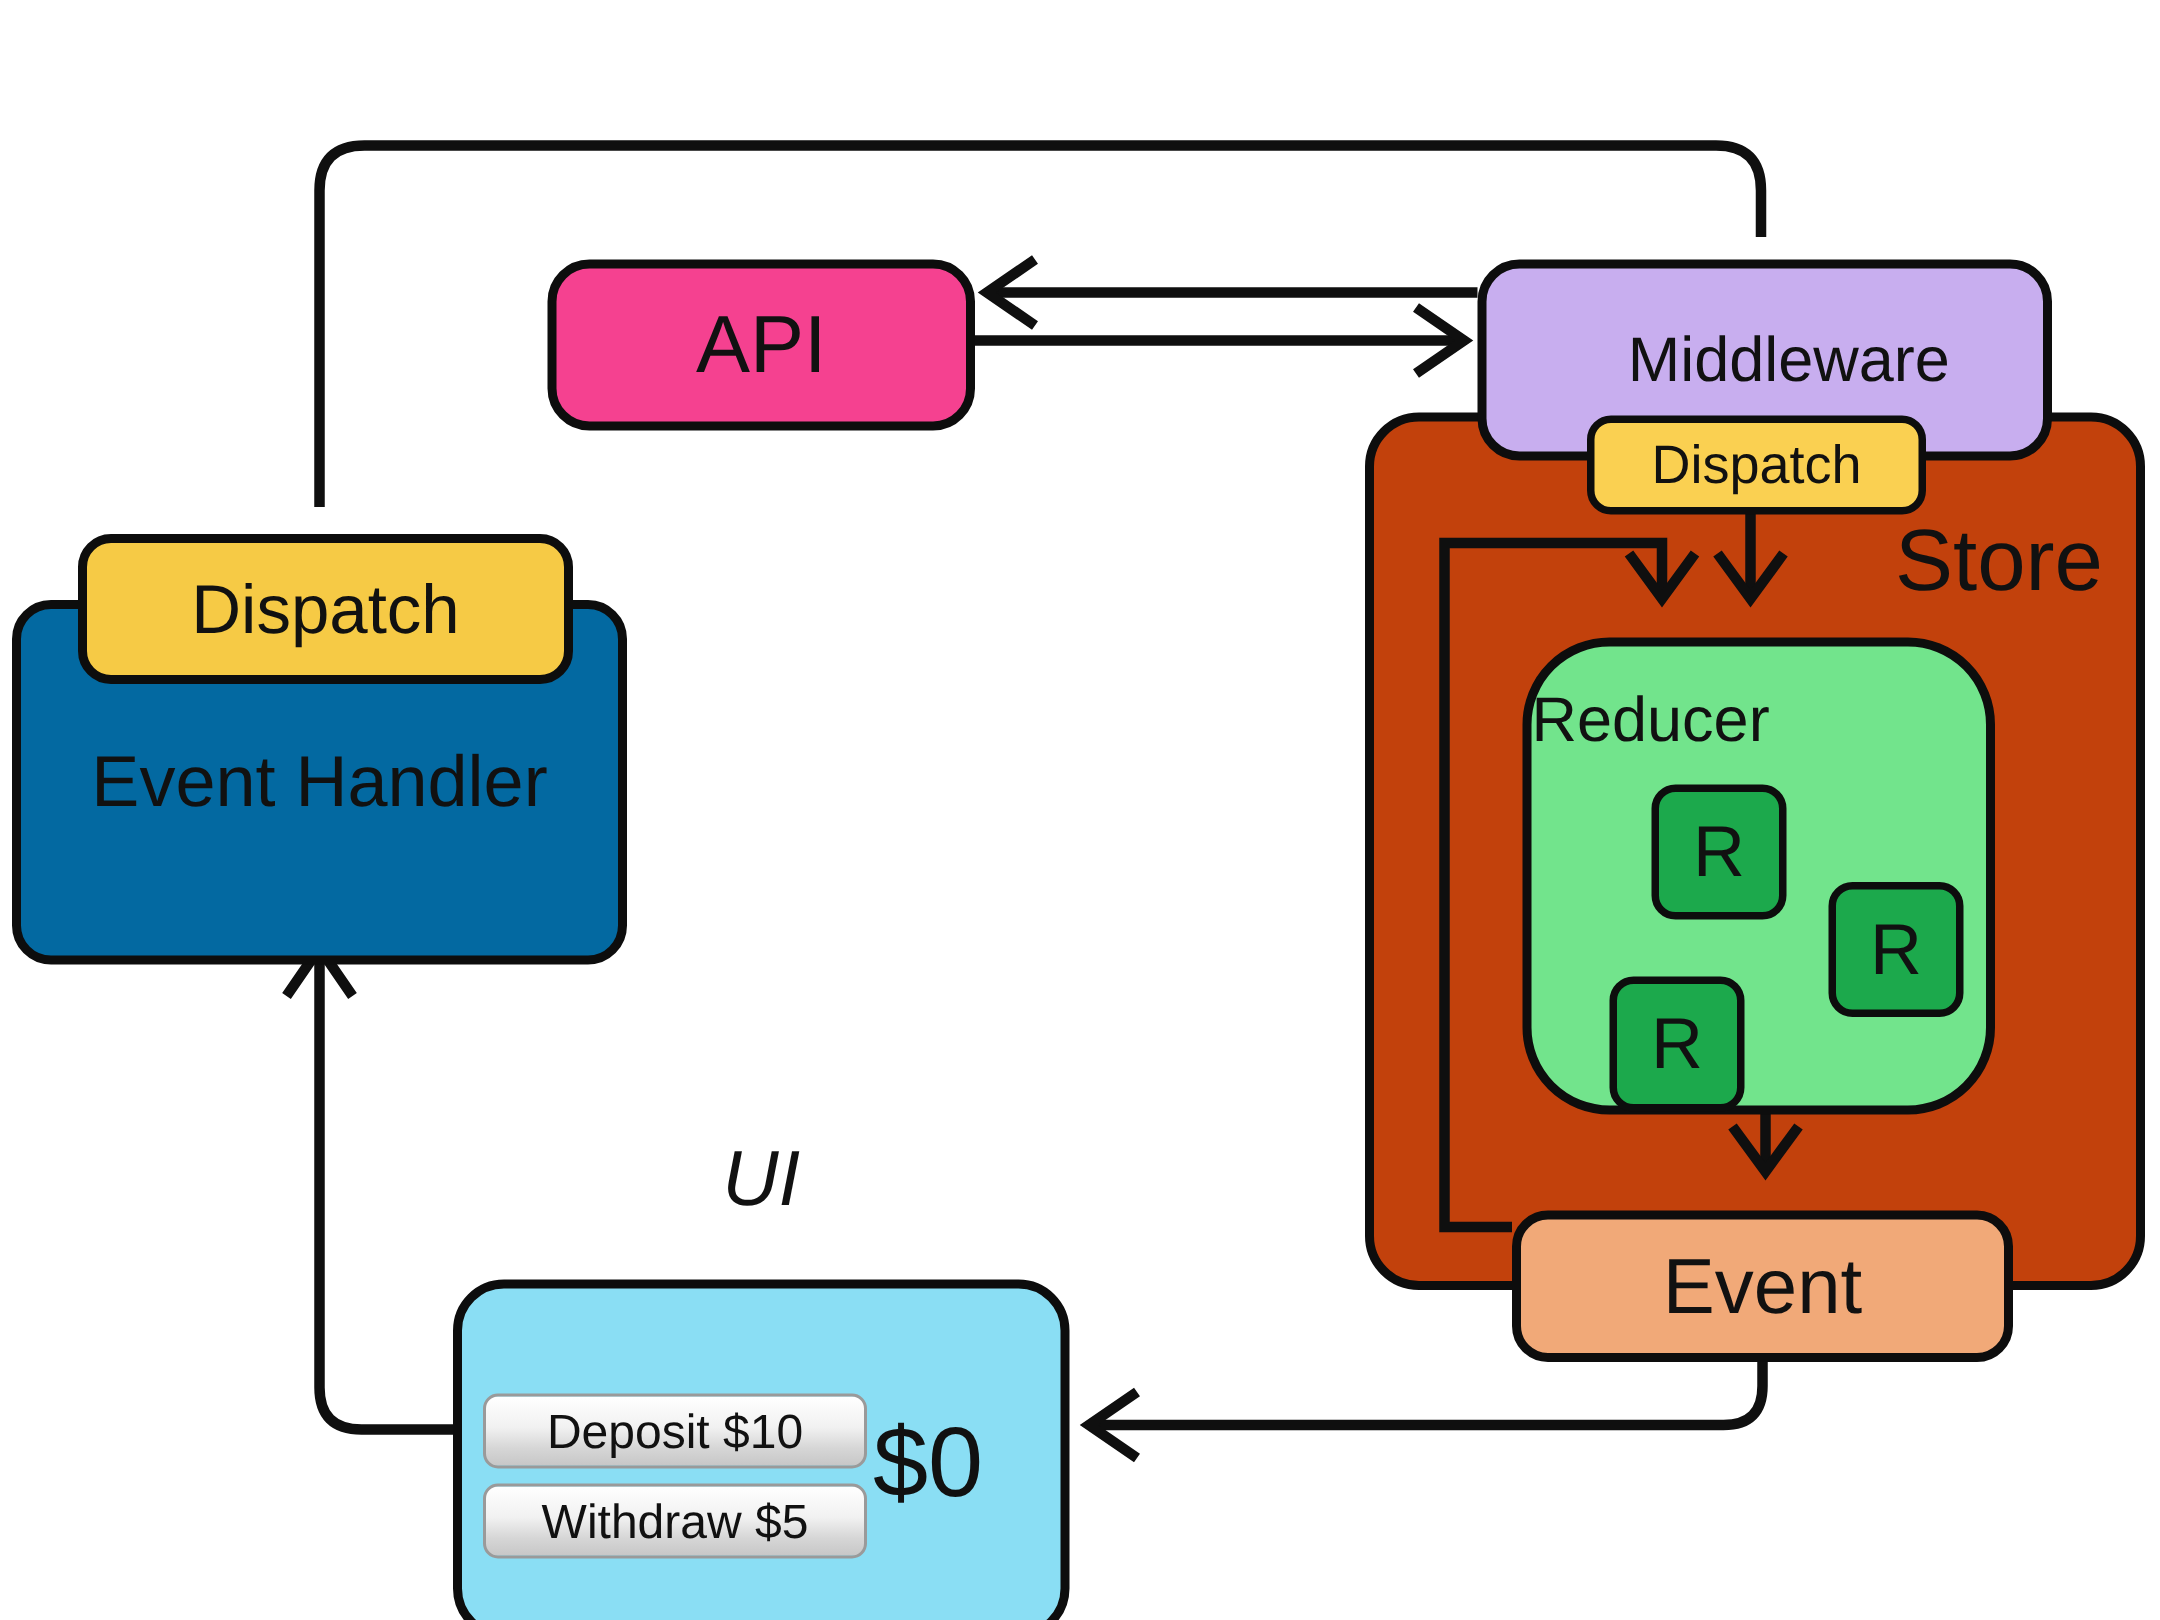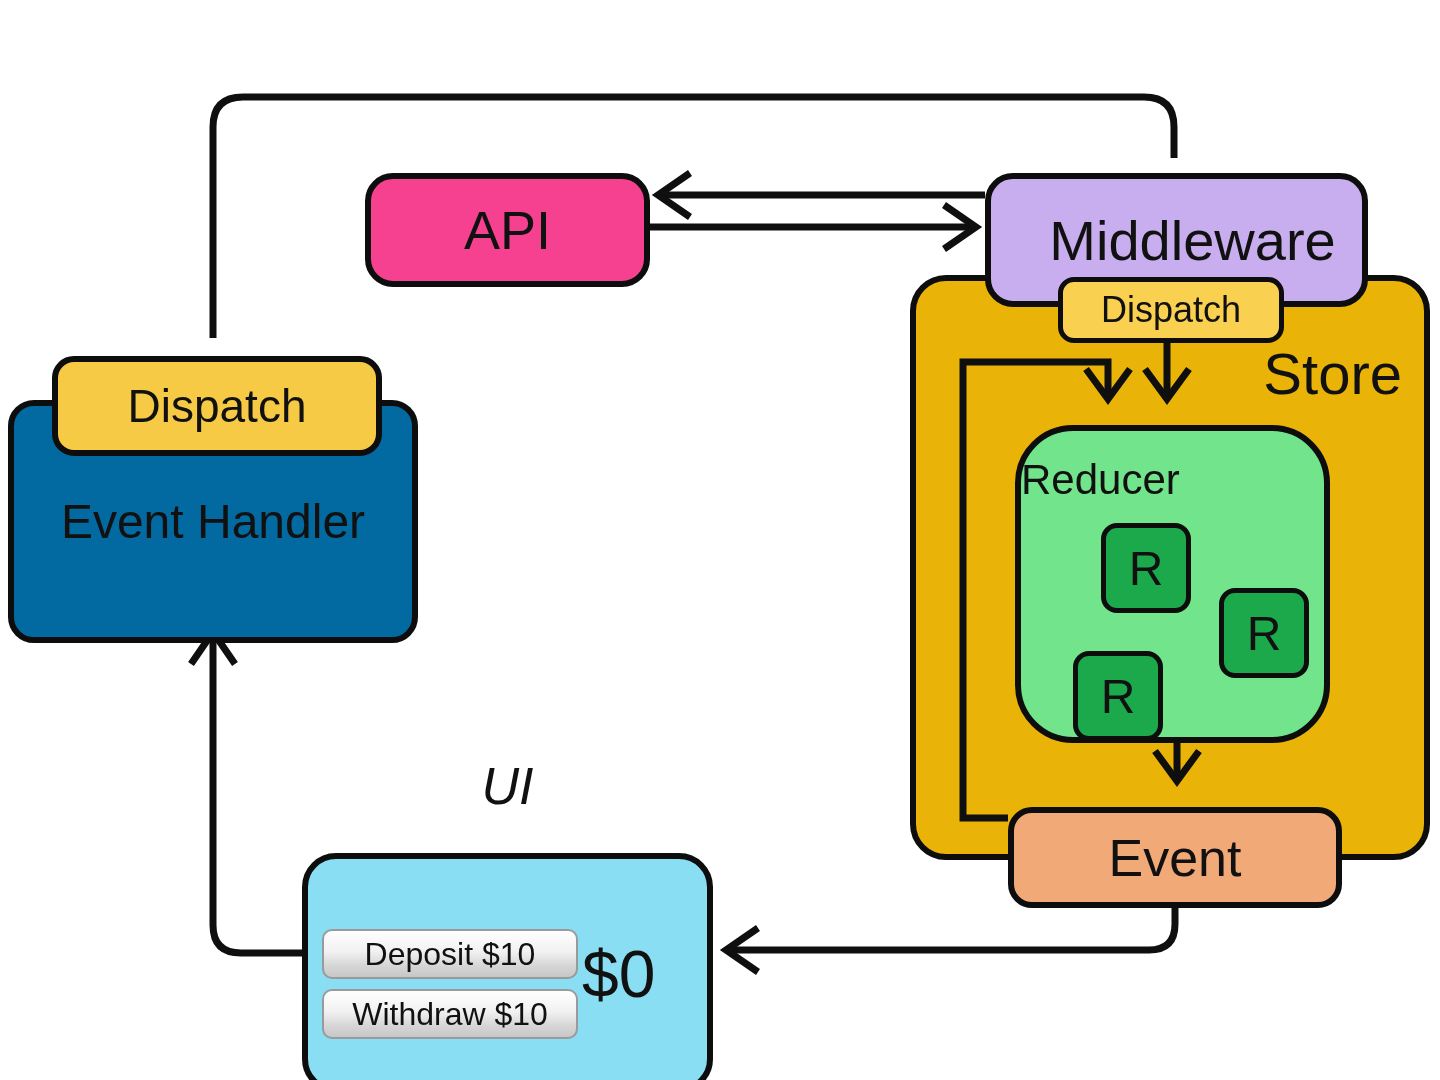--- a/index.html
+++ b/index.html
@@ -7,21 +7,21 @@
     position:relative;width:1440px;height:1080px;background:#ffffff;overflow:hidden;
     font-family:"Liberation Sans", sans-serif;color:#111;
   }
   svg.wires{position:absolute;left:0;top:0;pointer-events:none;}
   svg.wires path{fill:none;stroke:#0f0f0f;stroke-width:7;stroke-linejoin:miter;}
   .node{
     position:absolute;box-sizing:border-box;border:6px solid #0d0d0d;
     display:flex;align-items:center;justify-content:center;text-align:center;margin-top:20px;
   }
   .api{left:365px;top:153px;width:285px;height:114px;border-radius:28px;font-size:54px;}
-  .middleware{left:985px;top:153px;width:383px;height:134px;border-radius:28px;font-size:56px;padding-left:32px;}
+  .middleware{left:985px;top:153px;width:383px;height:134px;border-radius:28px;font-size:42px;padding-left:32px;}
   .store{left:910px;top:255px;width:520px;height:585px;border-radius:36px;}
   .store-label{position:absolute;top:64px;right:22px;font-size:58px;line-height:1;}
   .dispatch-store{left:1058px;top:257px;width:226px;height:66px;border-radius:16px;border-width:5px;font-size:36px;}
   .reducer{left:1015px;top:405px;width:315px;height:318px;border-radius:58px;}
   .reducer-label{position:absolute;top:28px;left:0;width:100%;text-align:left;font-size:42px;line-height:1;}
   .r-box{position:absolute;width:80px;height:80px;border-radius:16px;border:5px solid #0d0d0d;
          display:flex;align-items:center;justify-content:center;font-size:48px;}
   .r1{left:80px;top:92px;}
   .r2{left:198px;top:157px;}
   .r3{left:52px;top:220px;}
@@ -57,21 +57,21 @@
     <path d="M191 664 L213 632 L235 664"></path>
   </svg>
 
   <div class="node event-handler" style="background: #0369a1;">
     <span>Event Handler</span>
   </div>
   <div class="node dispatch-left" style="background: rgb(246, 202, 69);">
     <span>Dispatch</span>
   </div>
 
-  <div class="node store" style="background: #eab308; padding-left: 24px;">
+  <div class="node store" style="background: #c2410c; padding-left: 24px;">
     <span class="store-label">Store</span>
   </div>
 
   <svg class="wires" width="1440" height="1080">
     <path d="M1167 322 L1167 394"></path>
     <path d="M1145 369 L1167 399 L1189 369"></path>
     <path d="M1008 818 L963 818 L963 362 L1108 362 L1108 394"></path>
     <path d="M1086 369 L1108 399 L1130 369"></path>
     <path d="M1177 722 L1177 778"></path>
     <path d="M1155 751 L1177 781 L1199 751"></path>
@@ -104,18 +104,18 @@
   <div class="node api" style="background: rgb(245, 65, 144);">
     <span>API</span>
   </div>
 
   <div class="ui-title">UI</div>
   <div class="node ui" style="background: rgb(138, 222, 244);">
     <div class="btn btn-deposit">
       <span>Deposit $10</span>
     </div>
     <div class="btn btn-withdraw">
-      <span>Withdraw $10</span>
+      <span>Withdraw $5</span>
     </div>
     <div class="balance">$0</div>
   </div>
 
 </div>
 
 </body></html>

